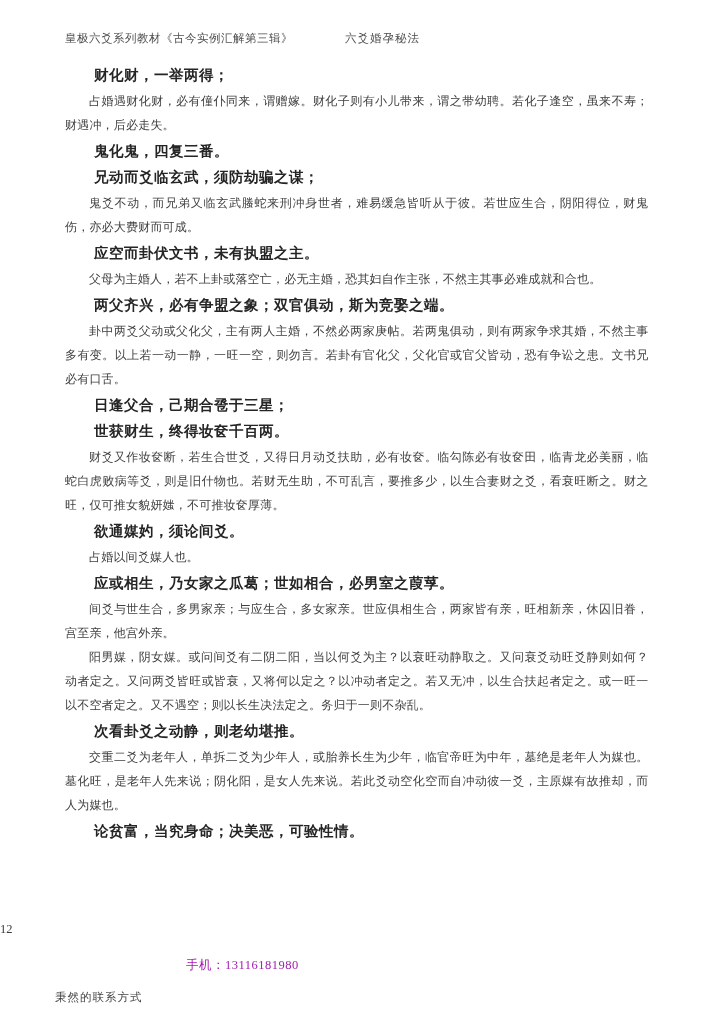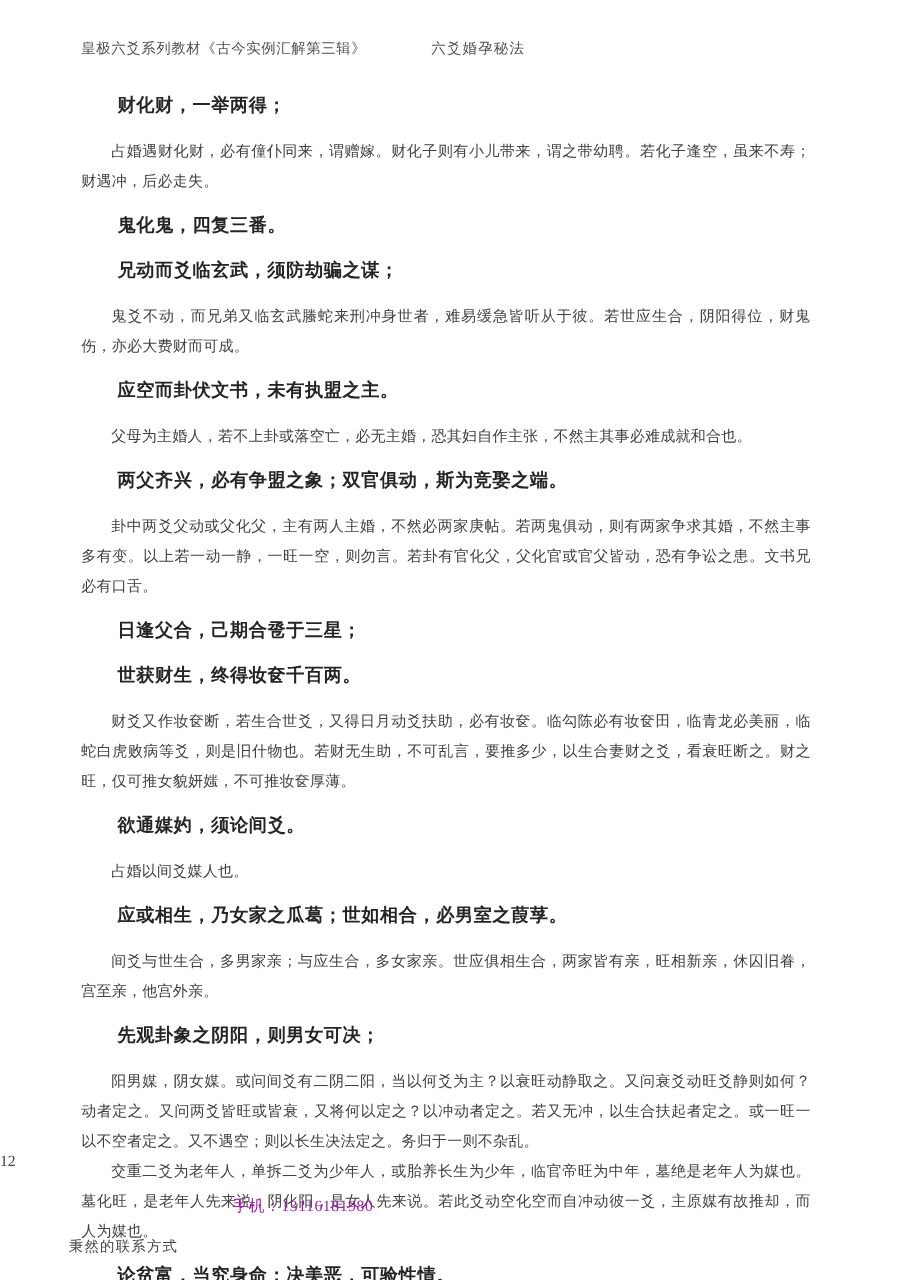--- a/index.html
+++ b/index.html
@@ -17,21 +17,21 @@
     white-space:nowrap;
   }
   .header .book{letter-spacing:0.5px;}
   .header .sub{margin-left:52px;letter-spacing:1px;}
   .content{
     position:absolute;top:61px;left:65px;width:596px;
   }
   .hd{
     font-family:"Liberation Sans","DejaVu Sans",sans-serif;
     font-size:14.5px;font-weight:bold;color:#252525;
-    margin:12px 0;line-height:24px;text-indent:2em;
+    margin:2px 0;line-height:24px;text-indent:2em;
     letter-spacing:0.5px;
   }
   .para{
     font-size:12px;margin:0;line-height:24px;
     text-indent:2em;text-align:justify;
     letter-spacing:0.2px;color:#404040;
   }
   .page-num{
     position:absolute;top:922px;left:0;width:724px;
     text-align:left;font-size:12.5px;color:#3d3d3d;
@@ -93,25 +93,25 @@
       <h2 class="hd">欲通媒妁，须论间爻。</h2>
       <p class="para">占婚以间爻媒人也。</p>
     </div>
 
     <div class="section">
       <h2 class="hd">应或相生，乃女家之瓜葛；世如相合，必男室之葭莩。</h2>
       <p class="para">间爻与世生合，多男家亲；与应生合，多女家亲。世应俱相生合，两家皆有亲，旺相新亲，休囚旧眷，本宫至亲，他宫外亲。</p>
     </div>
 
     <div class="section">
-      <h2 class="hd">先观卦象之阴阳，则男女可决；</h2>
       <p class="para">阳男媒，阴女媒。或问间爻有二阴二阳，当以何爻为主？以衰旺动静取之。又问衰爻动旺爻静则如何？以动者定之。又问两爻皆旺或皆衰，又将何以定之？以冲动者定之。若又无冲，以生合扶起者定之。或一旺一空以不空者定之。又不遇空；则以长生决法定之。务归于一则不杂乱。</p>
     </div>
 
     <div class="section">
+      <h2 class="hd">次看卦爻之动静，则老幼堪推。</h2>
       <p class="para">交重二爻为老年人，单拆二爻为少年人，或胎养长生为少年，临官帝旺为中年，墓绝是老年人为媒也。若墓化旺，是老年人先来说；阴化阳，是女人先来说。若此爻动空化空而自冲动彼一爻，主原媒有故推却，而他人为媒也。</p>
     </div>
 
     <div class="section">
       <h2 class="hd">论贫富，当究身命；决美恶，可验性情。</h2>
     </div>
 
   </div>
 
   <div class="page-num">12</div>

